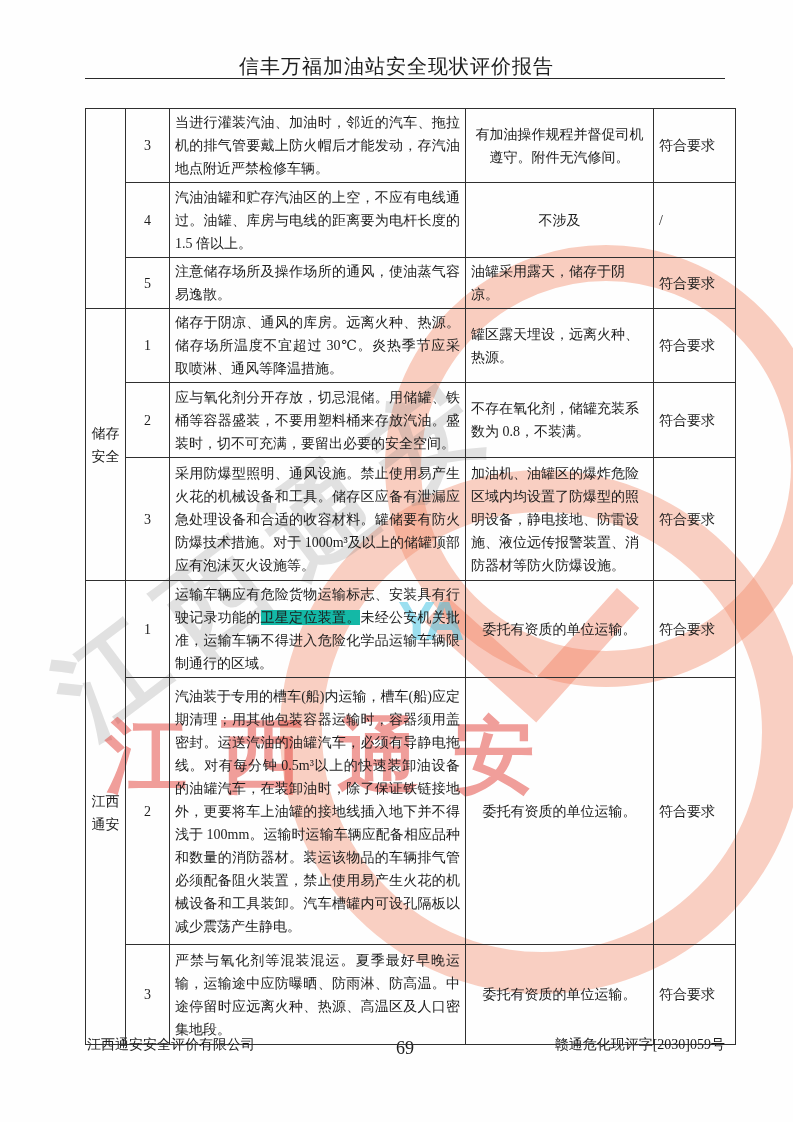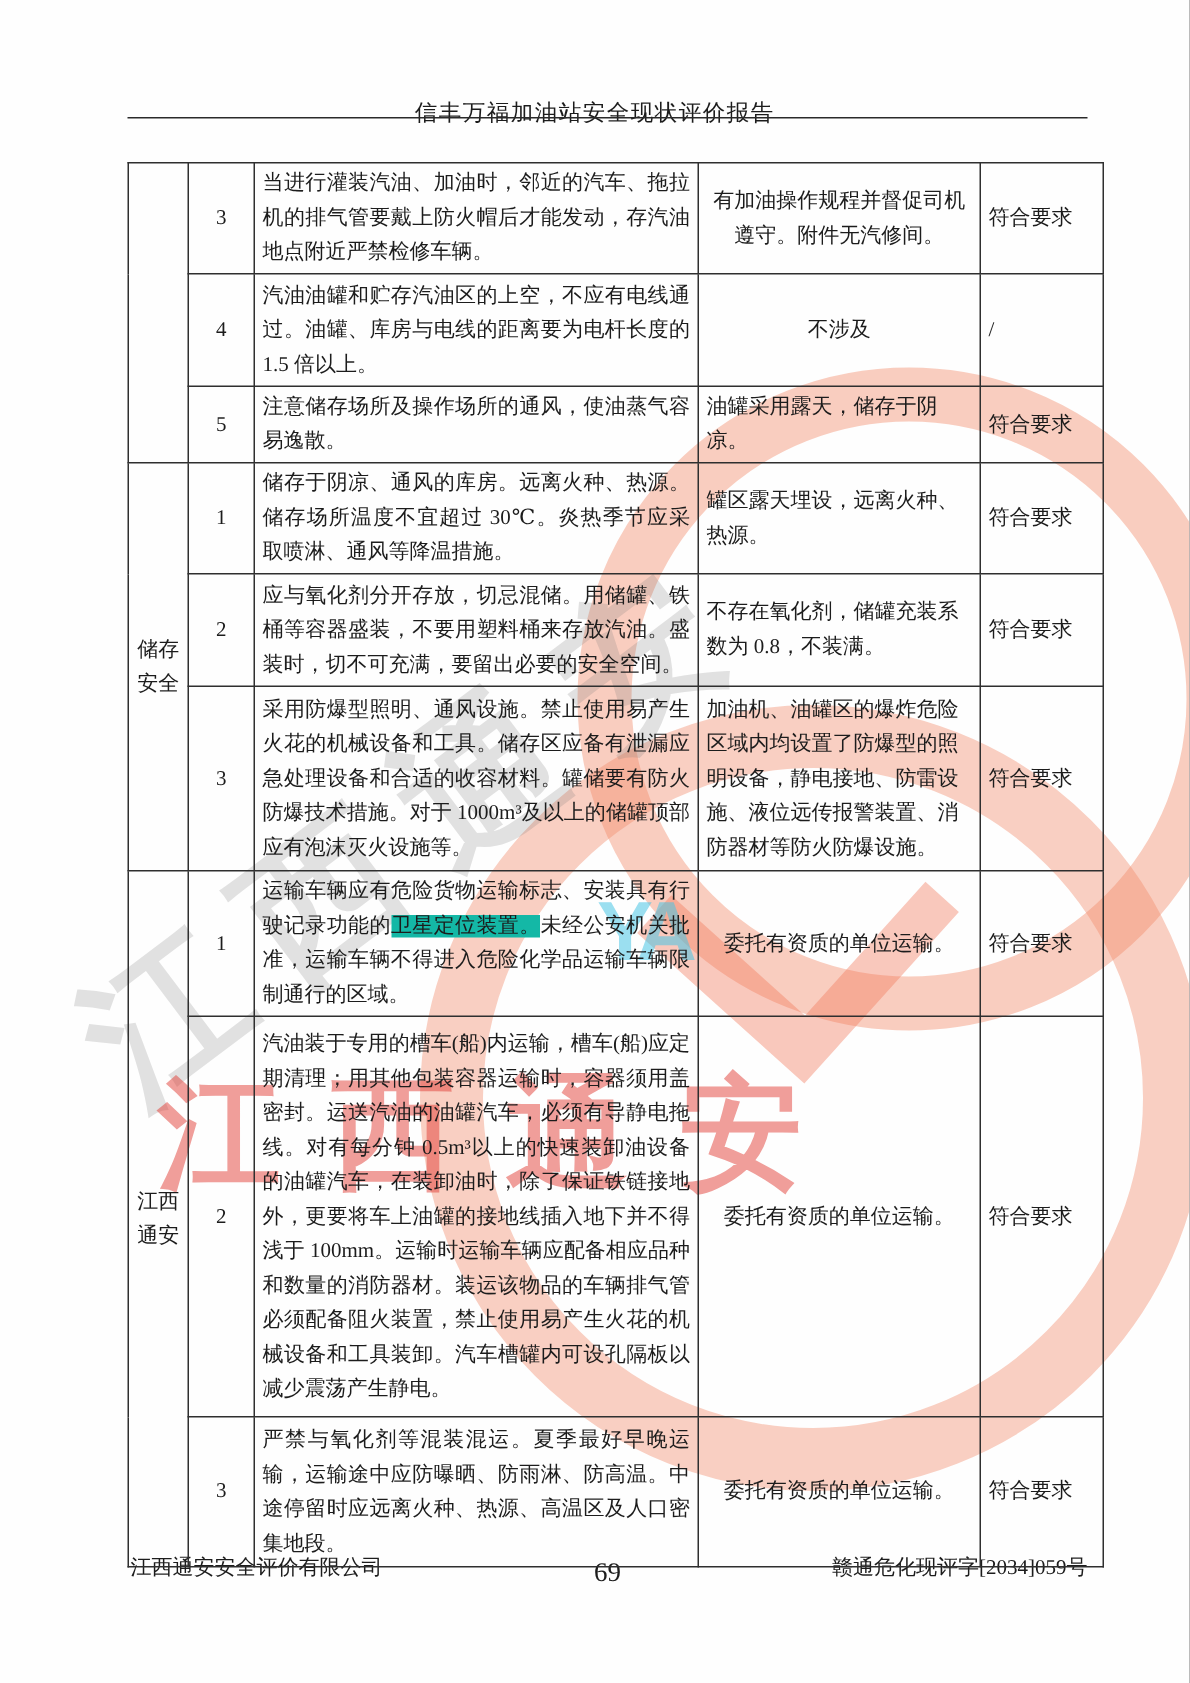--- a/index.html
+++ b/index.html
@@ -7,22 +7,22 @@
     position:relative;
     width:793px;height:1122px;
     background:#fefefe;
     margin:0 auto;
     overflow:hidden;
     font-family:"Liberation Serif","DejaVu Serif",serif;
     color:#1c1c1c;
   }
   
   .doc-title{
-    position:absolute;top:66px;left:0;width:100%;
-    text-align:center;font-size:15px;letter-spacing:1px;
+    position:absolute;top:53px;left:0;width:100%;
+    text-align:center;font-size:20px;letter-spacing:1px;
   }
   .header-rule{
     position:absolute;top:78px;left:85px;width:640px;height:0;
     border-top:1.6px solid #2a2a2a;
   }
   .footer{
     position:absolute;top:1036px;left:85px;width:640px;
     font-size:14px;
   }
   .footer .f-left{position:absolute;left:2px;top:0;}
@@ -176,16 +176,16 @@
         <td class="content">严禁与氧化剂等混装混运。夏季最好早晚运输，运输途中应防曝晒、防雨淋、防高温。中途停留时应远离火种、热源、高温区及人口密集地段。</td>
         <td class="ev-c">委托有资质的单位运输。</td>
         <td class="result">符合要求</td>
       </tr>
     </tbody>
   </table>
 
   <div class="footer">
     <span class="f-left">江西通安安全评价有限公司</span>
     <span class="f-center">69</span>
-    <span class="f-right">赣通危化现评字[2034]059号</span>
+    <span class="f-right">赣通危化现评字[2030]059号</span>
   </div>
 
 </div>
 
 </body></html>

